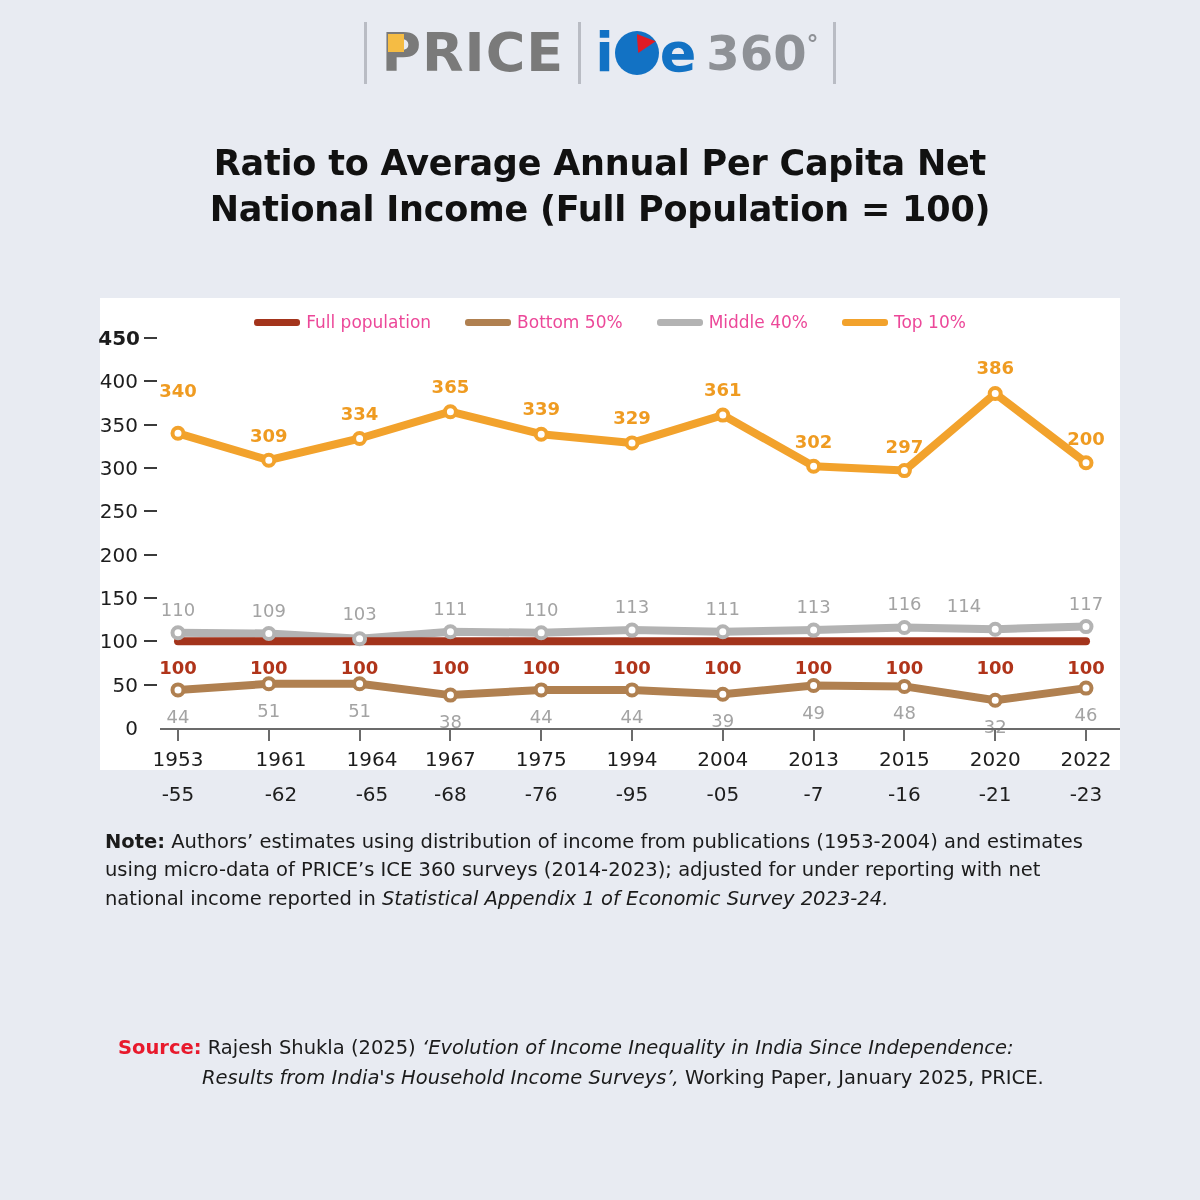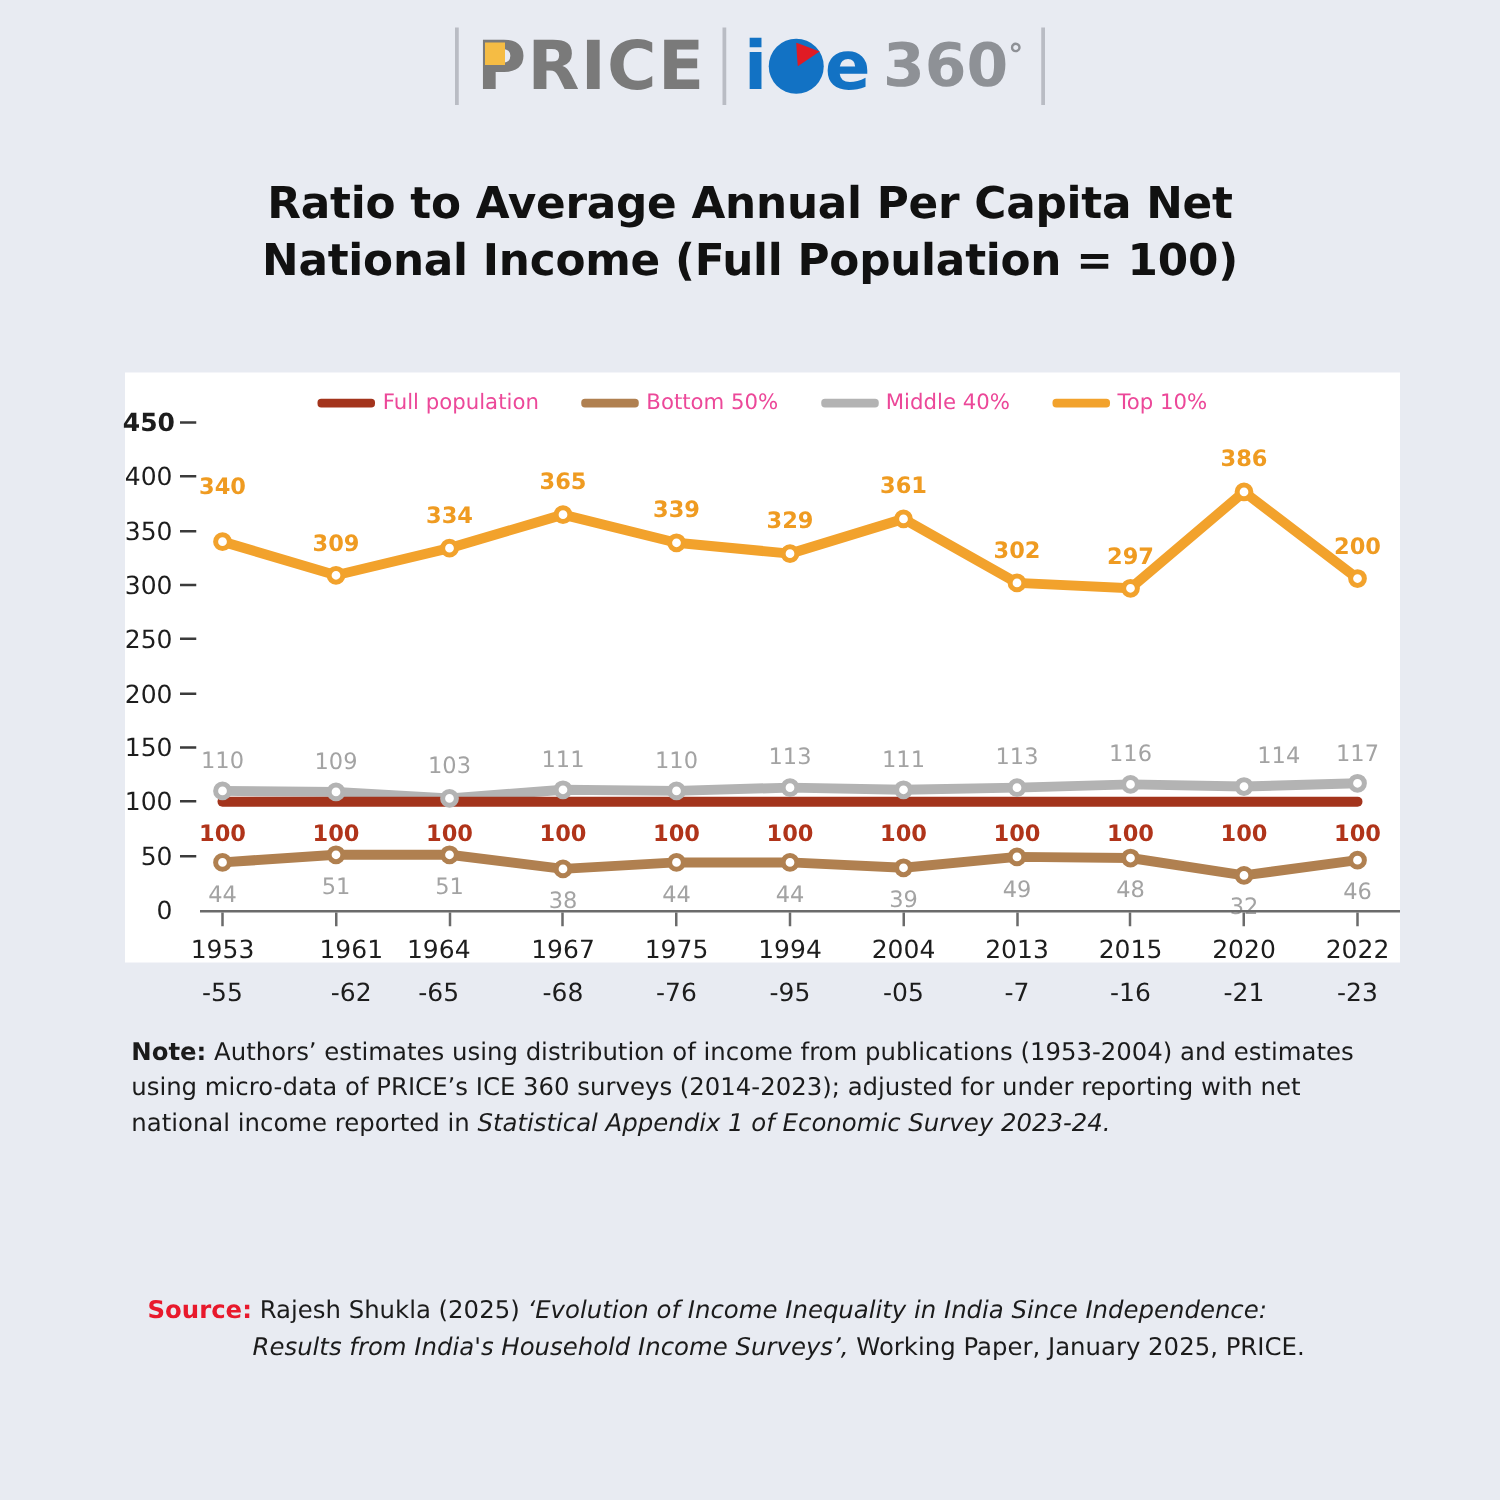--- a/index.html
+++ b/index.html
@@ -316,21 +316,21 @@
         <div class="dlabel top10" style="left: 926px; top: 99.8px;">200</div>
         <div class="dlabel mid40" style="left: 18px; top: 270.667px;">110</div>
         <div class="dlabel mid40" style="left: 108.8px; top: 271.533px;">109</div>
         <div class="dlabel mid40" style="left: 199.6px; top: 274.733px;">103</div>
         <div class="dlabel mid40" style="left: 290.4px; top: 269.8px;">111</div>
         <div class="dlabel mid40" style="left: 381.2px; top: 270.667px;">110</div>
         <div class="dlabel mid40" style="left: 472px; top: 268.067px;">113</div>
         <div class="dlabel mid40" style="left: 562.8px; top: 269.8px;">111</div>
         <div class="dlabel mid40" style="left: 653.6px; top: 268.067px;">113</div>
         <div class="dlabel mid40" style="left: 744.4px; top: 265.467px;">116</div>
-        <div class="dlabel mid40" style="left: 863px; top: 267.2px;">114</div>
+        <div class="dlabel mid40" style="left: 804px; top: 267.2px;">114</div>
         <div class="dlabel mid40" style="left: 926px; top: 264.6px;">117</div>
         <div class="dlabel full" style="left: 18px; top: 329.333px;">100</div>
         <div class="dlabel full" style="left: 108.8px; top: 329.333px;">100</div>
         <div class="dlabel full" style="left: 199.6px; top: 329.333px;">100</div>
         <div class="dlabel full" style="left: 290.4px; top: 329.333px;">100</div>
         <div class="dlabel full" style="left: 381.2px; top: 329.333px;">100</div>
         <div class="dlabel full" style="left: 472px; top: 329.333px;">100</div>
         <div class="dlabel full" style="left: 562.8px; top: 329.333px;">100</div>
         <div class="dlabel full" style="left: 653.6px; top: 329.333px;">100</div>
         <div class="dlabel full" style="left: 744.4px; top: 329.333px;">100</div>
@@ -354,21 +354,21 @@
         <div class="xlab" style="left: 18px; top: 408px;">
           <div>1953</div>
           <div style="margin-top: 8px;">-55</div>
         </div>
         <div class="xtick" style="left: 107.8px; top: 392px;"></div>
         <div class="xlab" style="left: 121px; top: 408px;">
           <div>1961</div>
           <div style="margin-top: 8px;">-62</div>
         </div>
         <div class="xtick" style="left: 198.6px; top: 392px;"></div>
-        <div class="xlab" style="left: 191px; top: 408px;">
+        <div class="xlab" style="left: 212px; top: 408px;">
           <div>1964</div>
           <div style="margin-top: 8px;">-65</div>
         </div>
         <div class="xtick" style="left: 289.4px; top: 392px;"></div>
         <div class="xlab" style="left: 290.4px; top: 408px;">
           <div>1967</div>
           <div style="margin-top: 8px;">-68</div>
         </div>
         <div class="xtick" style="left: 380.2px; top: 392px;"></div>
         <div class="xlab" style="left: 381.2px; top: 408px;">

